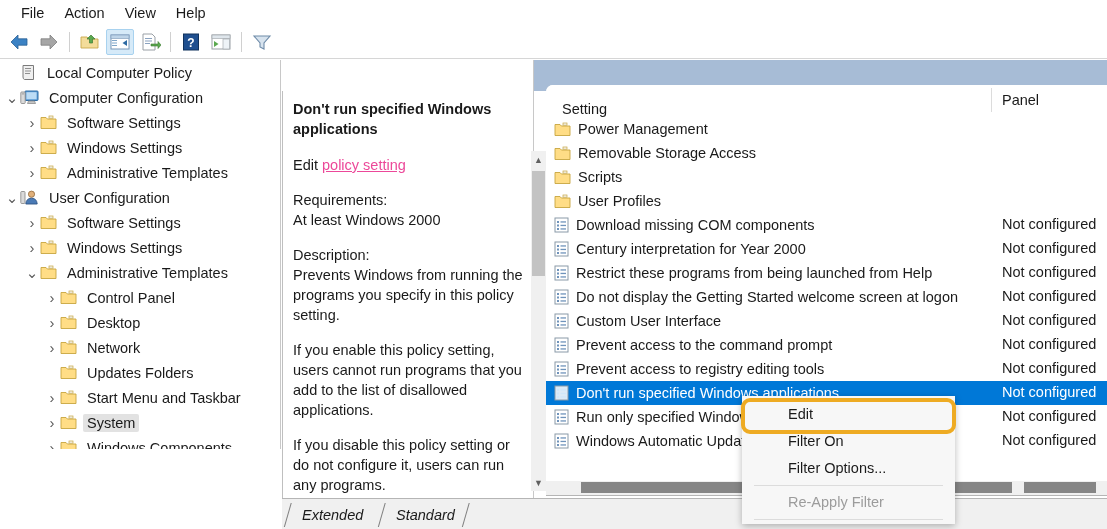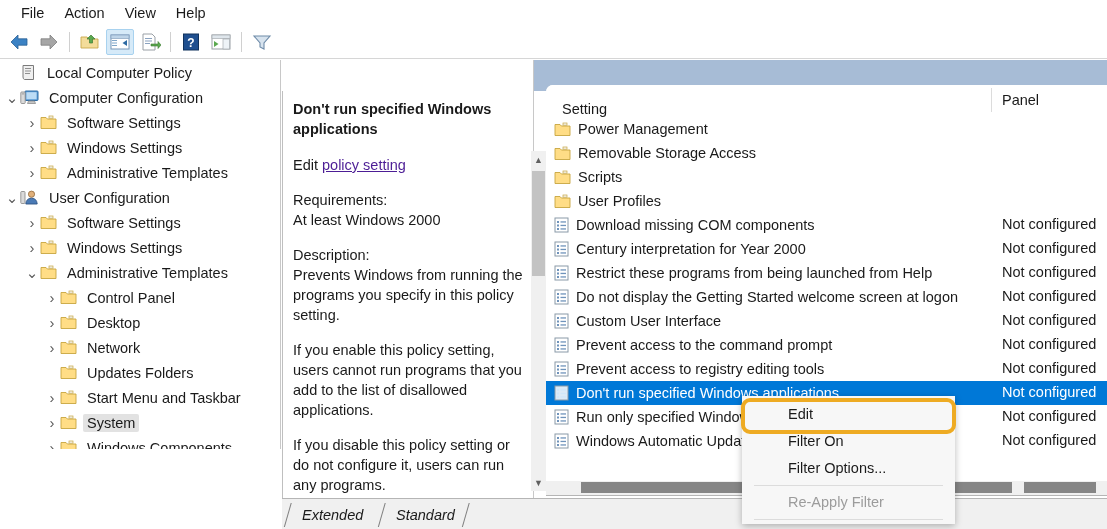--- a/index.html
+++ b/index.html
@@ -126,21 +126,21 @@
     border-right: none;
   }
   #detail-title {
     font-weight: bold;
     font-size: 14.5px;
     line-height: 20px;
     margin-bottom: 16px;
   }
   .det-block { margin-bottom: 15px; }
   .det-link {
-    color: #4c1d95;
+    color: #ec4899;
     text-decoration: underline;
   }
 
   
   #header-band {
     position: absolute;
     left: 282px; top: 60px;
     width: 825px; height: 31px;
     background: #a7bcd6;
   }

